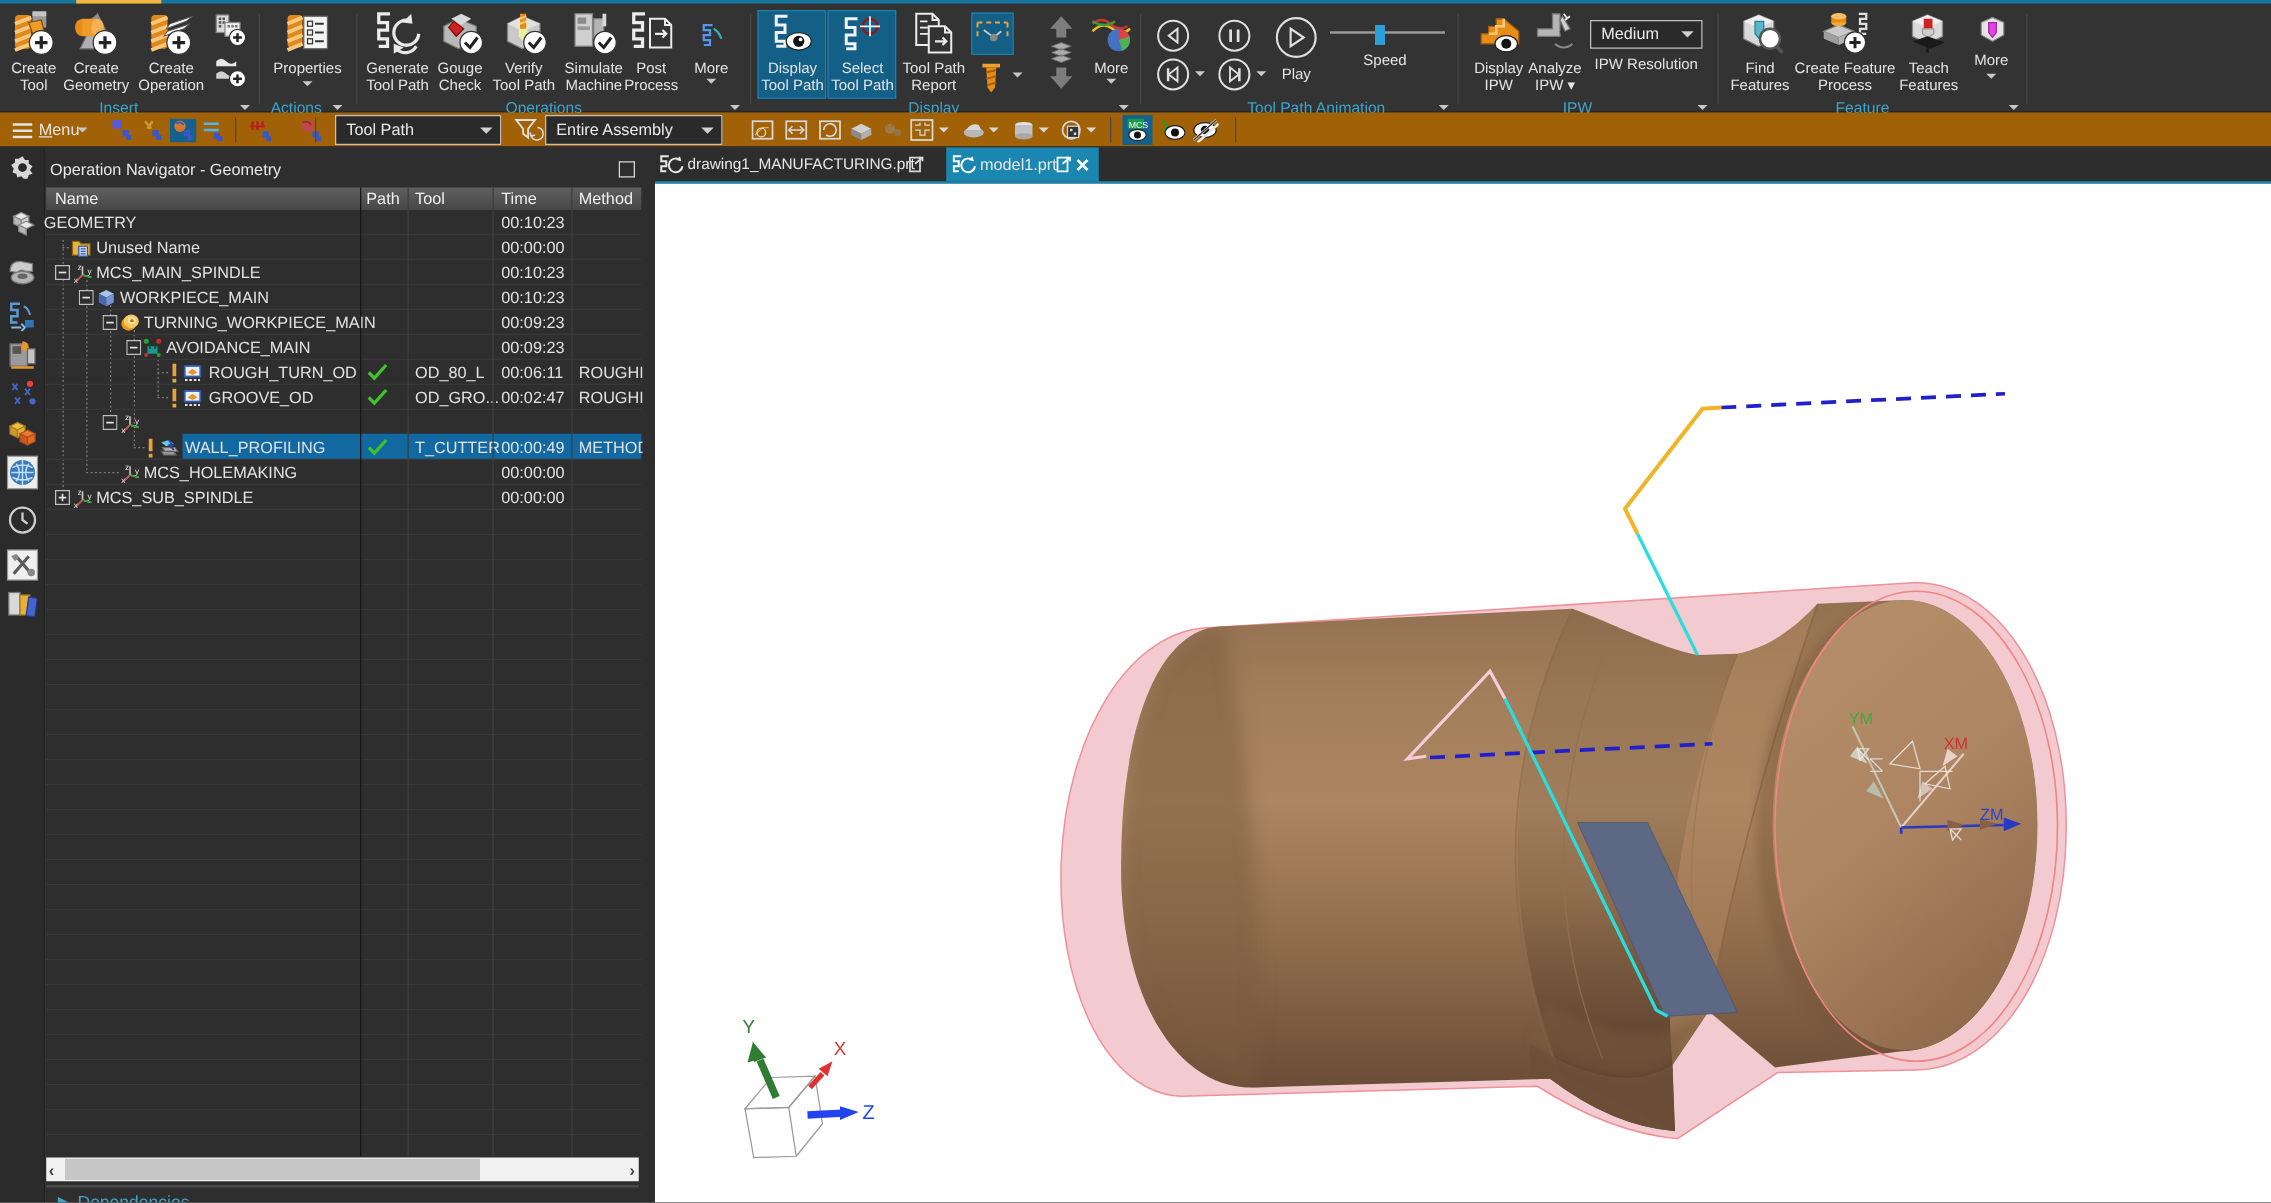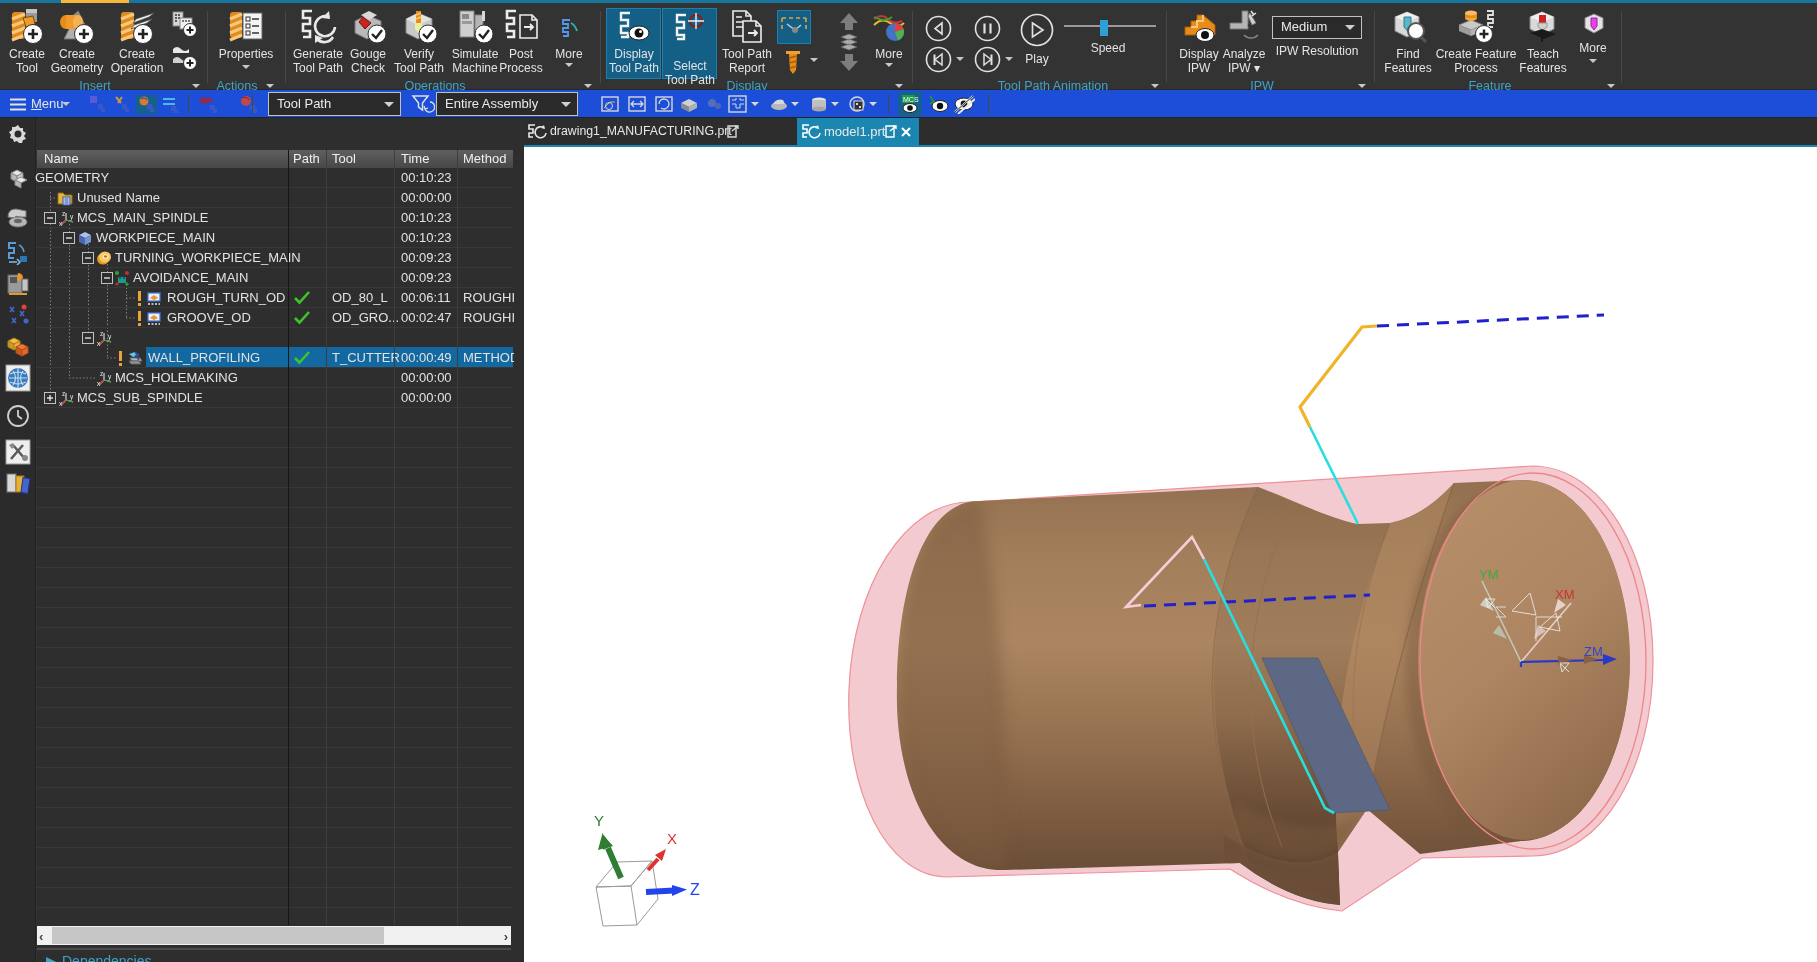--- a/index.html
+++ b/index.html
@@ -12,29 +12,29 @@
 #topyellow { left:61px; top:0; width:68px; height:3px; background:#f5b73d; }
 
 #ribbon { left:0; top:3px; width:1817px; height:87px; background:#333333; border-bottom:1px solid #262626; }
 .rbtn { position:absolute; text-align:center; color:#e4e4e4; font-size:12px; line-height:14px; }
 .rlbl { position:absolute; color:#3ea3c8; font-size:12.5px; text-align:center; top:76px; }
 .rsep { position:absolute; width:1px; background:#474747; top:8px; height:72px; }
 .caret { position:absolute; width:0; height:0; border-left:4px solid transparent; border-right:4px solid transparent; border-top:4px solid #c8c8c8; }
 .ricon { position:absolute; }
 .tealbtn { position:absolute; background:#135f86; border:1px solid #1d7fae; }
 
-#toolbar2 { left:0; top:90px; width:1817px; height:28px; background:#1d4ed8; border-bottom:1px solid #232323; }
+#toolbar2 { left:0; top:90px; width:1817px; height:28px; background:#a16207; border-bottom:1px solid #232323; }
 .t2txt { position:absolute; color:#e4e4e4; font-size:13px; }
 .dropdown { position:absolute; background:#2a2a2a; border:1px solid #c0c0c0; color:#eaeaea; font-size:13px; }
 .dropdown .dtext { position:absolute; left:8px; top:3px; }
 .dropdown .dcaret { position:absolute; right:6px; top:8px; width:0; height:0; border-left:5px solid transparent; border-right:5px solid transparent; border-top:5px solid #d0d0d0; }
 
 #midband { left:0; top:118px; width:1817px; height:29px; background:#2d2d2d; }
 .tab { position:absolute; top:118px; height:27px; color:#e8e8e8; font-size:13px; }
-#tab2 { background:#1b87b0;margin-left:40px; }
+#tab2 { background:#1b87b0; }
 #tabline { left:524px; top:145px; width:1293px; height:2px; background:#1b87b0; }
 
 #sidebar { left:0; top:118px; width:36px; height:844px; background:#2b2b2b; border-right:1px solid #222; }
 
 #navpanel { left:37px; top:118px; width:477px; height:844px; background:#2e2e2e; }
 #navheader { position:absolute; left:0; top:4px; width:477px; height:24px; color:#e8e8e8; font-size:13px; }
 #navtable { position:absolute; left:0; top:32px; width:477px; height:776px; }
 #thead { position:absolute; left:0; top:0; width:476px; height:18px; background:linear-gradient(#5f5f5f,#474747); color:#f0f0f0; font-size:13px; }
 .th { position:absolute; top:1px; }
 .colline { position:absolute; top:0; width:1px; height:776px; background:#3e3e3e; z-index:5; }
@@ -173,21 +173,21 @@
       <circle cx="21" cy="22" r="4.5" fill="#111"></circle>
       <circle cx="22.5" cy="20.5" r="1.5" fill="#fff"></circle>
     </svg>
     <div class="rbtn" style="left:599px;top:44px;width:70px">Display<br>Tool Path</div>
     <div class="tealbtn" style="left:662px;top:5px;width:55px;height:71px"></div>
     <svg class="ricon" style="left:674px;top:8px" width="32" height="32" viewBox="0 0 32 32">
       <path d="M12 4 H3 V11 H10 V17 H3 V24 H10 V28 H3" fill="none" stroke="#f2f2f2" stroke-width="2.4"></path>
       <circle cx="22" cy="10" r="6" fill="none" stroke="#8a1a1a" stroke-width="2"></circle>
       <path d="M22 2 V18 M14 10 H30" stroke="#f2f2f2" stroke-width="1.4"></path>
     </svg>
-    <div class="rbtn" style="left:655px;top:56px;width:70px">Select<br>Tool Path</div>
+    <div class="rbtn" style="left:655px;top:44px;width:70px">Select<br>Tool Path</div>
     <svg class="ricon" style="left:729px;top:6px" width="38" height="36" viewBox="0 0 38 36">
       <path d="M4 2 h13 l5 5 v20 h-18 Z" fill="none" stroke="#ececec" stroke-width="1.6"></path>
       <path d="M17 2 v5 h5" fill="none" stroke="#ececec" stroke-width="1.6"></path>
       <path d="M7 8 h6 M7 13 h8 M7 18 h8" stroke="#ececec" stroke-width="1.4"></path>
       <path d="M14 12 h13 l5 5 v16 h-18 Z" fill="#333" stroke="#ececec" stroke-width="1.6"></path>
       <path d="M27 12 v5 h5" fill="none" stroke="#ececec" stroke-width="1.6"></path>
       <path d="M19 24 h9 m-3 -3 l3 3 l-3 3" fill="none" stroke="#ececec" stroke-width="1.8"></path>
     </svg>
     <div class="rbtn" style="left:712px;top:44px;width:70px">Tool Path<br>Report</div>
     <div class="tealbtn" style="left:777px;top:7px;width:34px;height:34px"></div>
@@ -492,20 +492,24 @@
       <path d="M4 6 l4 -2 l2 3 l-3 3 Z" fill="#888"></path>
       <circle cx="20" cy="19" r="3" fill="#888"></circle>
     </svg>
     <svg class="abs" style="left:5px;top:353px" width="26" height="26" viewBox="0 0 26 26">
       <rect x="2" y="3" width="9" height="18" fill="#d8d8d8" stroke="#777"></rect>
       <rect x="11" y="5" width="8" height="16" fill="#e8b038" stroke="#a07818"></rect>
       <rect x="17" y="7" width="7" height="15" fill="#4466cc" stroke="#223388" transform="rotate(8 20 14)"></rect>
     </svg>
   </div>
   <div id="navpanel" class="abs">
+    <div id="navheader">
+        <span style="position:absolute;left:3px;top:6px">Operation Navigator - Geometry</span>
+      <span style="position:absolute;left:458px;top:7px;width:13px;height:13px;border:1.5px solid #d8d8d8"></span>
+    </div>
     <div id="navtable">
       <div id="thead">
         <span class="th" style="left:7px">Name</span>
         <span class="th" style="left:256px">Path</span>
         <span class="th" style="left:295px">Tool</span>
         <span class="th" style="left:364px">Time</span>
         <span class="th" style="left:426px">Method</span>
       </div>
 
       <div class="colline" style="left:251px;background:#161616;height:775px"></div>

